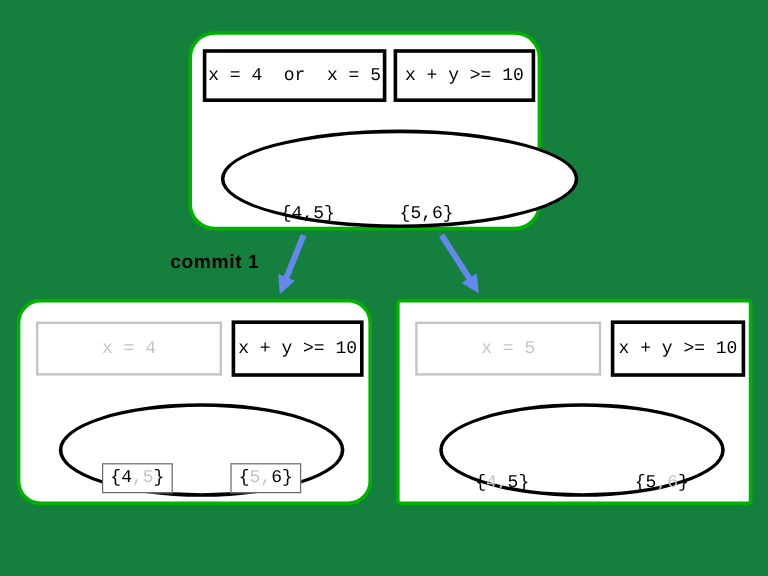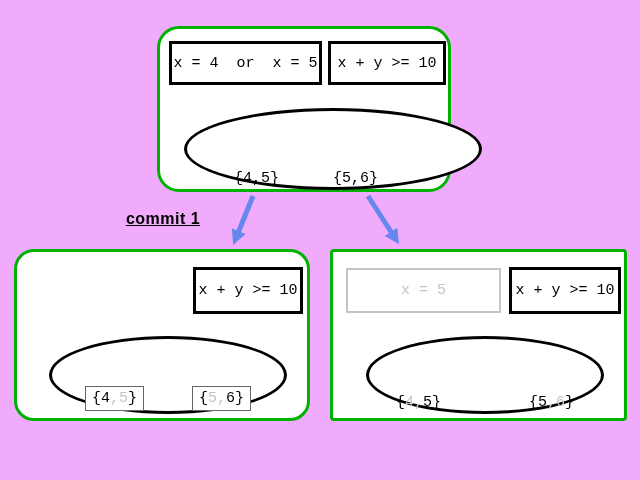--- a/index.html
+++ b/index.html
@@ -1,19 +1,19 @@
 <!DOCTYPE html>
 <html style="--green: #00B200; --blue: #6688EE; --inactive: #C4C4C4; --ink: #000000;"><head>
 <meta charset="utf-8">
 <style>
   :root{
     --green:#00B200; --blue:#6688EE; --inactive:#C4C4C4; --ink:#000000;
   }
   html,body{margin:0;padding:0;background:#ffffff;}
-  .canvas{position:relative;width:640px;height:480px;background:#f0abfc;overflow:hidden;
+  .canvas{position:relative;width:640px;height:480px;background:#15803d;overflow:hidden;
           font-family:"Liberation Mono","DejaVu Sans Mono",monospace;}
   .node{position:absolute;border:3px solid var(--green);border-radius:22px;background:#ffffff;}
   .node-root{left:157px;top:26px;width:288px;height:160px;}
   .node-left{left:14px;top:249px;width:290px;height:166px;border-radius:20px;}
   .node-right{left:330px;top:249px;width:291px;height:166px;border-radius:4px;}
   .cbox{position:absolute;display:flex;align-items:center;justify-content:center;
         font-size:15px;white-space:pre;background:#ffffff;}
   .cbox.active{border:3px solid var(--ink);color:var(--ink);}
   .cbox.inactive{border:2px solid var(--inactive);color:var(--inactive);}
   .ellipse{position:absolute;border:3px solid var(--ink);border-radius:50%;background:#ffffff;
@@ -47,23 +47,26 @@
     </div>
     <div class="cbox active" style="left:168px;top:12px;width:112px;height:38px;">
       <span>x + y &gt;= 10</span>
     </div>
     <div class="ellipse" style="left:24px;top:79px;width:238px;height:76px;gap:54px;padding-right:54px;">
       <span class="set"><span>{4,5}</span></span>
       <span class="set"><span>{5,6}</span></span>
     </div>
   </div>
 
-  <div class="edge-label" style="left:108px;top:210px;text-decoration:underline;">commit 1</div>
+  <div class="edge-label" style="left:124px;top:210px;">commit 1</div>
 
   <div class="node node-left">
+    <div class="cbox inactive" style="left:13px;top:16px;width:151px;height:41px;">
+      <span>x = 4</span>
+    </div>
     <div class="cbox active" style="left:176px;top:15px;width:104px;height:41px;">
       <span>x + y &gt;= 10</span>
     </div>
     <div class="ellipse" style="left:32px;top:84px;width:232px;height:72px;gap:48px;">
       <span class="set setbox"><span>{4</span><span class="dim">,5</span><span>}</span></span>
       <span class="set setbox"><span>{</span><span class="dim">5,</span><span>6}</span></span>
     </div>
   </div>
 
   <div class="node node-right">

